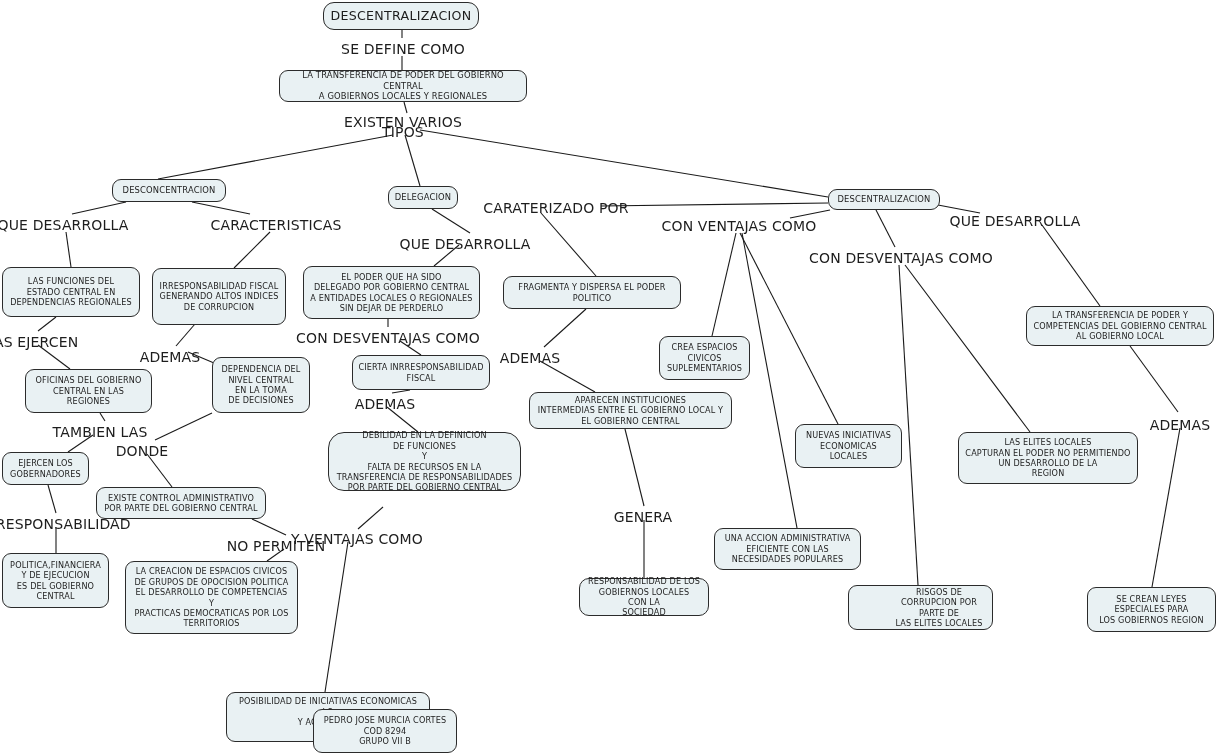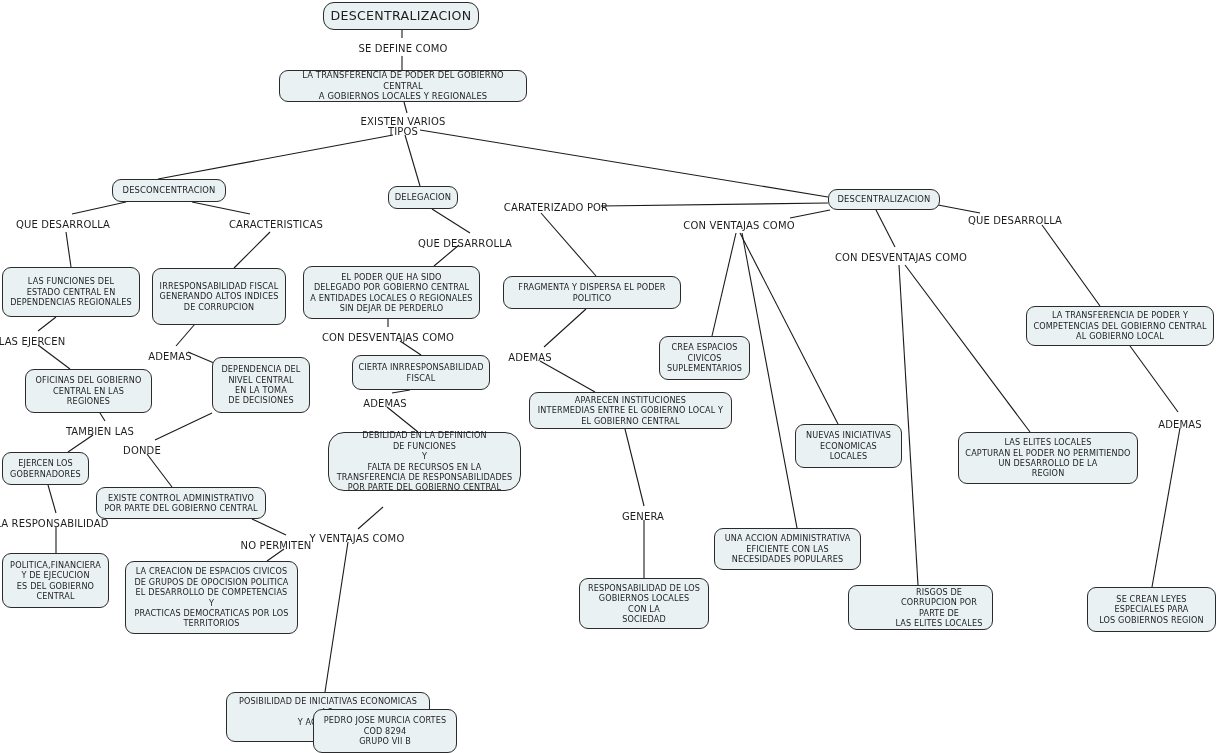--- a/index.html
+++ b/index.html
@@ -47,21 +47,21 @@
     line-height: 14px;
     border-radius: 11px;
     letter-spacing: 0.3px;
   }
   .node.mid {
     font-size: 8.4px;
   }
   .link-label {
     position: absolute;
     color: #1d1d1d;
-    font-size: 10px;
+    font-size: 14px;
     line-height: 10.4px;
     letter-spacing: 0.15px;
     text-align: center;
     white-space: pre-line;
     background: transparent;
     z-index: 6;
     transform: translateX(-50%);
   }
   .node.front {
     z-index: 9;
@@ -179,21 +179,21 @@
     <div class="node" style="left: 2px; top: 553px; width: 107px; height: 55px;">POLITICA,FINANCIERA
 Y DE EJECUCION
 ES DEL GOBIERNO
 CENTRAL</div>
     <div class="node" style="left: 125px; top: 561px; width: 173px; height: 73px;">LA CREACION DE ESPACIOS CIVICOS
 DE GRUPOS DE OPOCISION POLITICA
 EL DESARROLLO DE COMPETENCIAS
 Y
 PRACTICAS DEMOCRATICAS POR LOS
 TERRITORIOS</div>
-    <div class="node" style="left: 579px; top: 578px; width: 130px; height: 51px;">RESPONSABILIDAD DE LOS
+    <div class="node" style="left: 579px; top: 578px; width: 130px; height: 38px; border-radius: 10px;">RESPONSABILIDAD DE LOS
 GOBIERNOS LOCALES
 CON LA
 SOCIEDAD</div>
     <div class="node" style="left: 848px; top: 585px; width: 145px; height: 45px; padding-left: 42px;">RISGOS DE CORRUPCION POR
 PARTE DE
 LAS ELITES LOCALES</div>
     <div class="node" style="left: 1087px; top: 587px; width: 129px; height: 45px;">SE CREAN LEYES
 ESPECIALES PARA
 LOS GOBIERNOS REGION</div>
     <div class="node" style="left: 226px; top: 692px; width: 204px; height: 50px;">POSIBILIDAD DE INICIATIVAS ECONOMICAS

